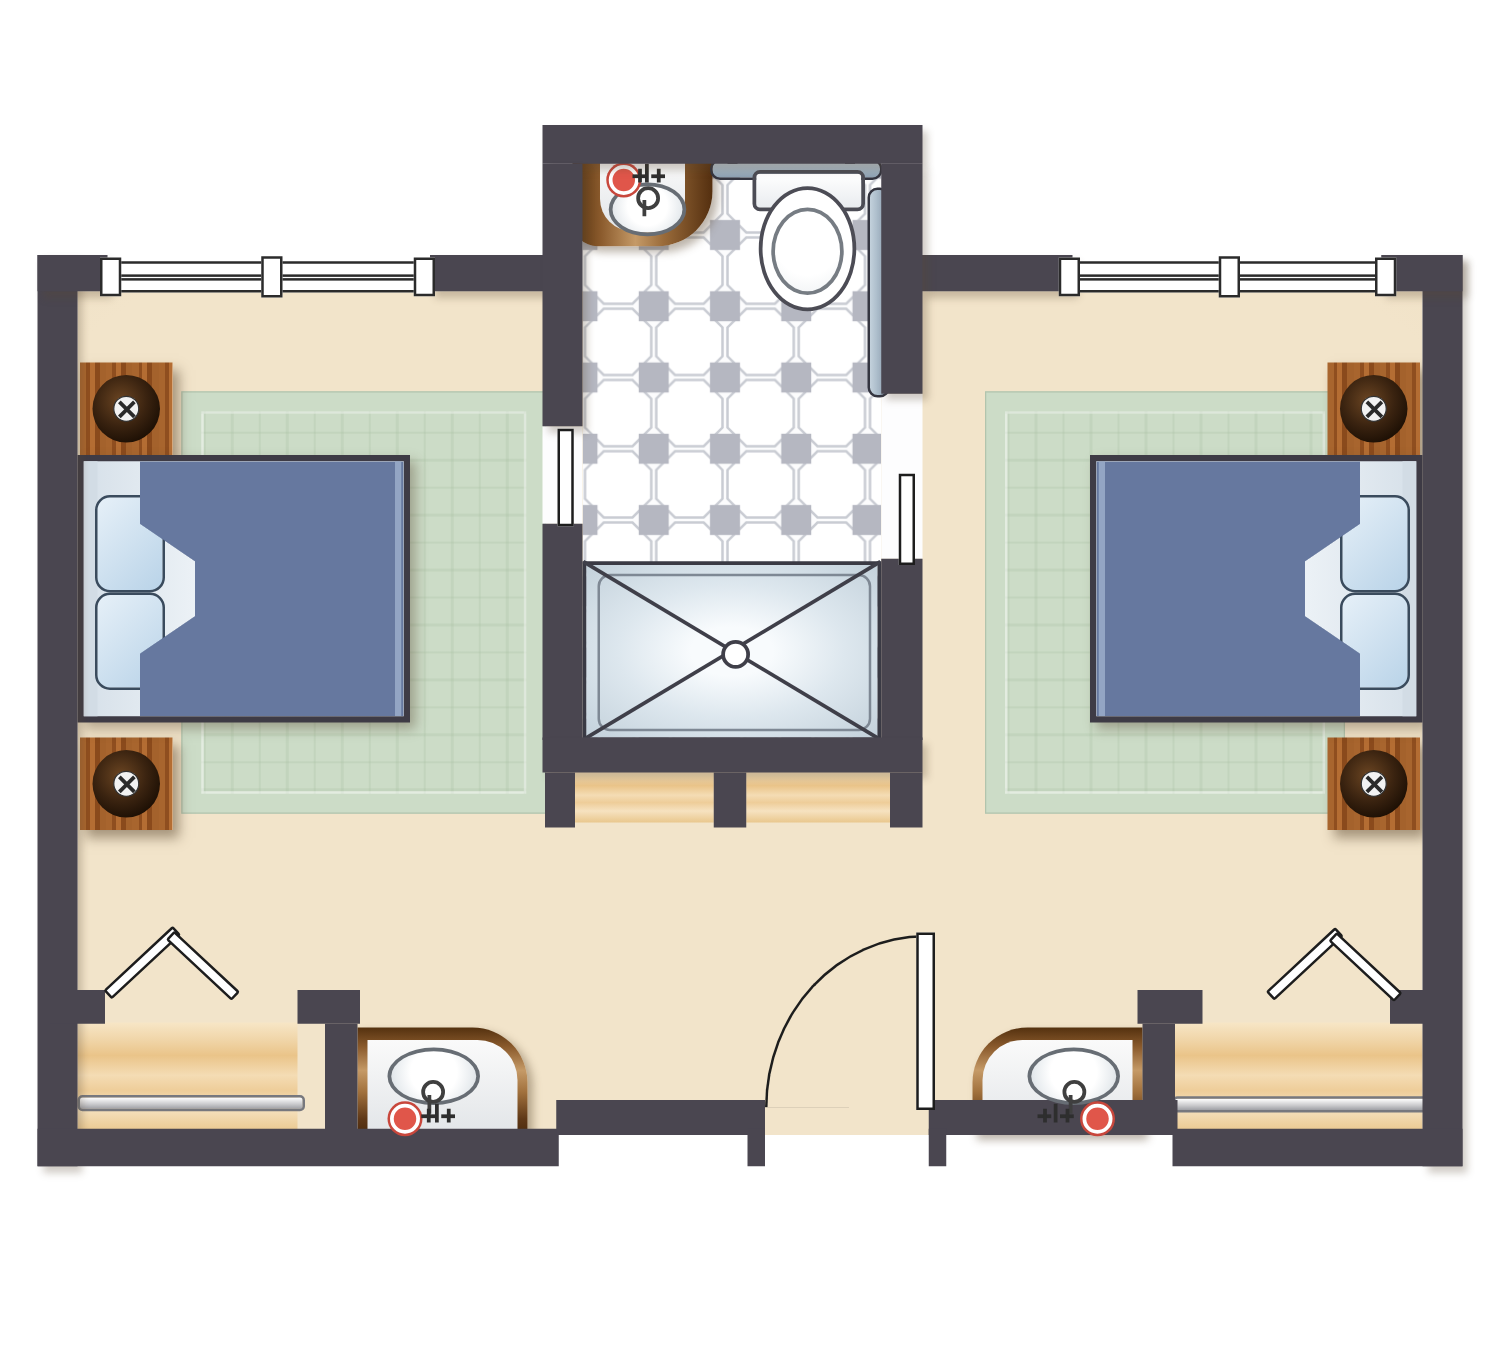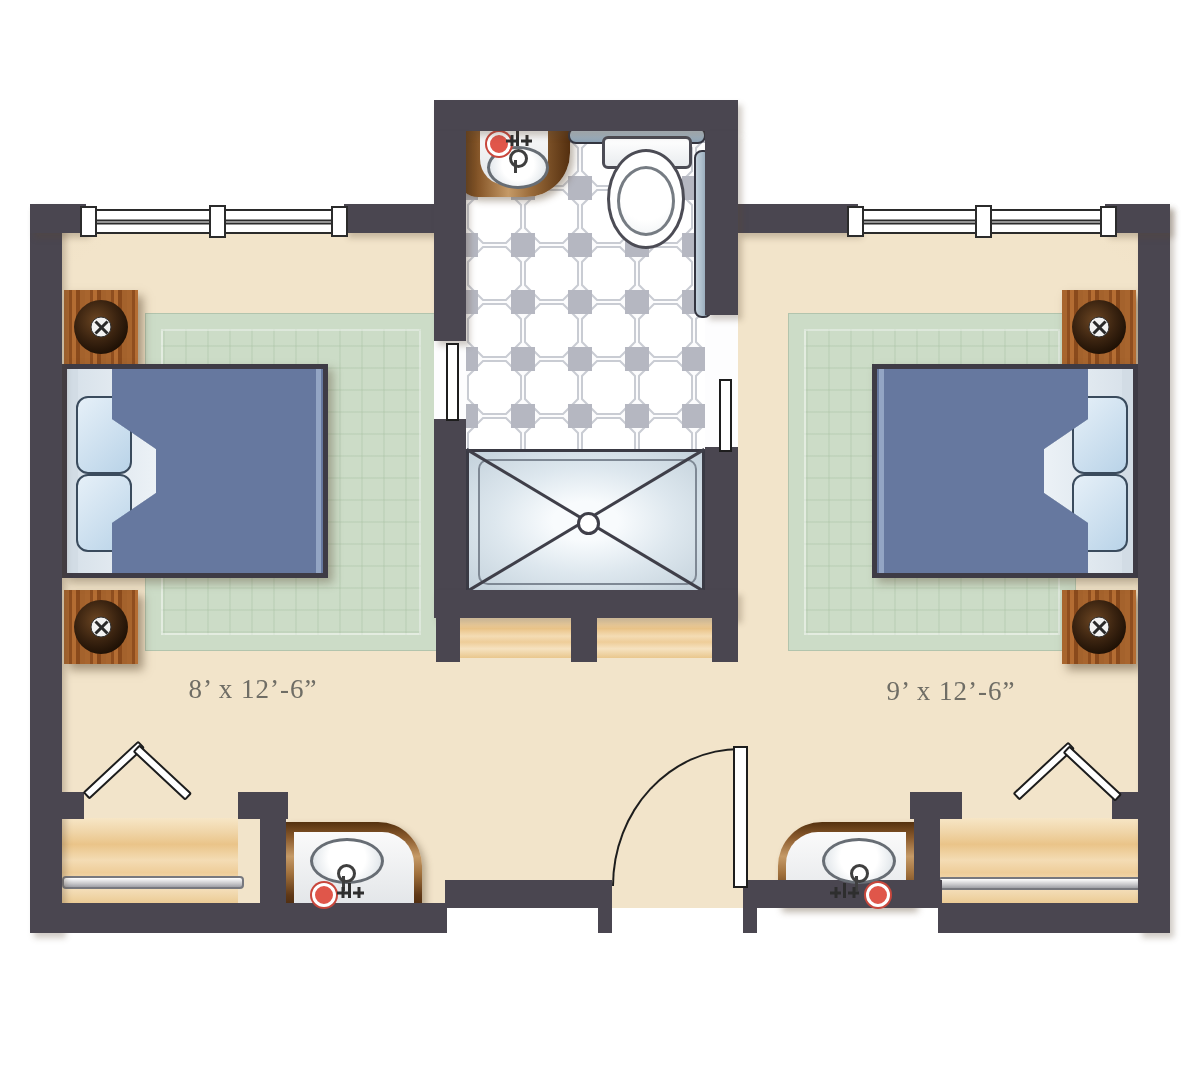--- a/index.html
+++ b/index.html
@@ -263,16 +263,14 @@
   <div class="vanity vwood-v" style="left:778px;top:822px;width:136px;height:86px;border-radius:44px 0 0 0;"></div>
   <div class="counter" style="left:786px;top:832px;width:120px;height:76px;border-radius:32px 0 0 0;z-index:5;"></div>
   <div class="sinkoval" style="left:822px;top:838px;width:68px;height:40px;z-index:6;"></div>
   <div class="faucet" style="left:850px;top:864px;width:13px;height:13px;"></div>
   <div class="stem" style="left:855px;top:876px;width:3px;height:15px;"></div>
   <div class="knob" style="left:866px;top:883px;width:18px;height:18px;"></div>
   <div class="plusmark" style="left:830px;top:887px;"></div>
   <div class="tick" style="left:843px;top:883px;height:15px;"></div>
   <div class="plusmark" style="left:848px;top:887px;"></div>
 
-  <div class="label" style="left:98px;top:672px;width:310px;">8’ x 12’-6”</div>
-  <div class="label" style="left:796px;top:674px;width:310px;">9’ x 12’-6”</div>
 
 </div>
 
 </body></html>

